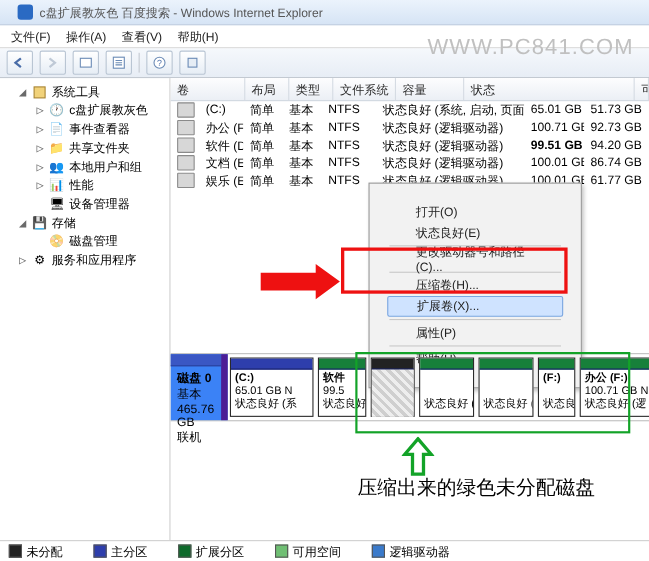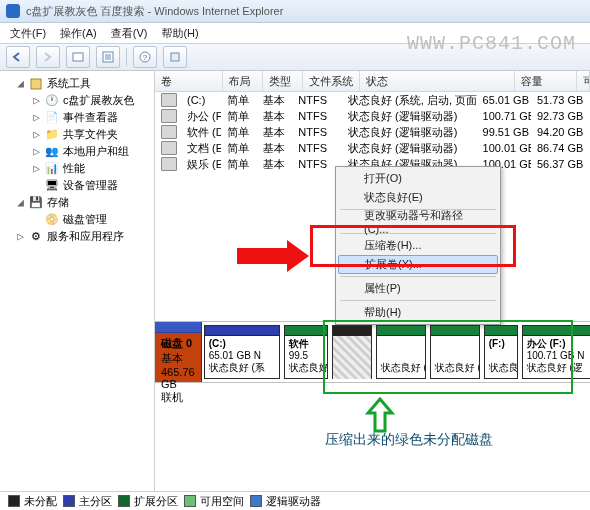--- a/index.html
+++ b/index.html
@@ -1,59 +1,59 @@
 <!DOCTYPE html>
 <html><head>
 <meta charset="utf-8">
 <style>
 html,body{margin:0;padding:0;font-family:"Microsoft YaHei","SimSun",sans-serif;font-size:11px;background:#fff;overflow:hidden}
 .root{position:relative;width:590px;height:510px;background:#fff}
-.titlebar{height:22px;background:linear-gradient(#ebf3fc,#d6e4f5);border-bottom:1px solid #b9c9de;display:flex;align-items:center;padding:0 6px;color:#555}
+.titlebar{height:22px;background:linear-gradient(#ebf3fc,#d6e4f5);border-bottom:1px solid #b9c9de;display:flex;align-items:center;padding:0 16px;color:#555}
 .titlebar .ie{width:14px;height:14px;border-radius:3px;background:#2a6ac3;margin-right:6px}
 .menubar{height:20px;display:flex;align-items:center;gap:14px;padding:0 10px;border-bottom:1px solid #d0d0d0}
 .menubar span{color:#222}
 .toolbar{height:26px;background:linear-gradient(#f5f8fc,#e7edf5);border-bottom:1px solid #c3c9d1;display:flex;align-items:center;gap:6px;padding:0 6px}
 .tbtn{width:22px;height:20px;border:1px solid #b9c5d3;border-radius:2px;background:linear-gradient(#fff,#e6edf5);display:flex;align-items:center;justify-content:center}
 .tbtn svg{display:block}
-.watermark{position:absolute;top:32px;right:14px;font-size:20px;color:#c0c0c0;letter-spacing:1px;font-family:Liberation Mono, monospace;pointer-events:none}
+.watermark{position:absolute;top:32px;right:14px;font-size:20px;color:#c0c0c0;letter-spacing:1px;font-family:Liberation Sans, sans-serif;pointer-events:none}
 .body{display:flex;height:calc(100% - 68px - 18px)}
 .tree{width:150px;border-right:1px solid #cfcfcf;padding:4px 2px;overflow:hidden}
 .node{display:flex;align-items:center;gap:4px;padding:1px 0 1px 4px;white-space:nowrap}
 .node.c1{padding-left:14px}.node.c2{padding-left:30px}
 .node .tw{width:9px;text-align:center;color:#6a6a6a;font-family:monospace}
 .node .ic{width:14px;height:14px;display:flex;align-items:center;justify-content:center}
 .main{flex:1;position:relative;overflow:hidden}
 .grid-head{height:20px;background:linear-gradient(#fdfdfe,#ebeff5);border-bottom:1px solid #cfd6df;display:flex}
 .gh{border-right:1px solid #d5dbe3;padding:3px 6px;color:#2a2a2a;overflow:hidden;white-space:nowrap}
 .vol-list{}
 .row{display:flex;height:16px;align-items:center}
 .cell{padding:0 6px;overflow:hidden;white-space:nowrap}
 .vlic{width:14px;height:12px;background:#d7d7d7;border:1px solid #8a8a8a;border-radius:1px;margin:0 4px 0 6px;flex:0 0 auto}
-.ctx{position:absolute;left:180px;top:95px;width:160px;background:#f2f2f2;border:1px solid #9a9a9a;box-shadow:2px 2px 4px rgba(0,0,0,.25);padding:2px}
+.ctx{position:absolute;left:180px;top:95px;width:160px;background:#f2f2f2;border:1px solid #9a9a9a;box-shadow:2px 2px 4px rgba(0,0,0,.25);padding:16px}
 .ci{height:19px;display:flex;align-items:center;padding:0 14px 0 26px;color:#222}
 .ci.dis{color:#9a9a9a}
 .ci.sep{height:0;border-top:1px solid #c8c8c8;margin:2px 2px;padding:0}
 .ci.hl{background:#cfe3ff;border:1px solid #7aa6e0;border-radius:2px;height:17px}
 .diskpane{position:absolute;left:0;right:0;top:250px}
 .dp-row{display:flex;border-top:1px solid #bfbfbf;border-bottom:1px solid #bfbfbf;height:60px}
-.dp-label{width:70px;border-right:1px solid #4c1d95;padding:4px 6px;background:#c2410c}
+.dp-label{width:70px;border-right:6px solid #4c1d95;padding:4px 6px;background:#3b82f6}
 .dp-label .bar{height:10px;background:#3a57c4;margin:-4px -6px 3px -6px;border-bottom:1px solid #2942a0}
 .part{border:1px solid #2a2a2a;margin:3px 2px;flex:0 0 auto;background:#fff}
 .part .pbar{height:9px;background:#2e3eac;border-bottom:1px solid #16206a}
 .part .ptxt{padding:2px 4px;font-size:10px;line-height:12px;white-space:nowrap;overflow:hidden}
 .part.unalloc .pbar{background:#222}
 .part.unalloc .body-h{background:repeating-linear-gradient(45deg,#eee,#eee 3px,#cfcfcf 3px,#cfcfcf 6px);height:calc(100% - 9px)}
-.legend{position:absolute;left:0;right:0;bottom:0;height:18px;border-top:1px solid #cfcfcf;display:flex;align-items:center;gap:6px;padding:0 8px;background:#fff}
+.legend{position:absolute;left:0;right:0;bottom:0;height:18px;border-top:1px solid #cfcfcf;display:flex;align-items:center;gap:28px;padding:0 8px;background:#fff}
 .lg{display:flex;align-items:center;gap:4px}
 .lg .sw{width:10px;height:10px;border:1px solid #555}
 .red-arrow{position:absolute;left:80px;top:165px;pointer-events:none}
 .red-box{position:absolute;left:155px;top:154px;width:200px;height:36px;border:3px solid #e11;pointer-events:none}
 .green-box{position:absolute;left:168px;top:249px;width:246px;height:70px;border:2px solid #13a328;pointer-events:none}
 .green-arrow{position:absolute;left:210px;top:326px;pointer-events:none}
-.caption{position:absolute;left:170px;top:360px;color:#0c4a6e;font-size:14px;pointer-events:none}
+.caption{position:absolute;left:170px;top:360px;color:#000000;font-size:18px;pointer-events:none}
 </style>
 </head>
 <body>
 <div class="root">
 
 <div class="titlebar">
   <span class="ie"></span>
   <span>c盘扩展教灰色 百度搜索 - Windows Internet Explorer</span>
 </div>
 
@@ -159,22 +159,22 @@
           <span>服务和应用程序</span>
         </div>
   </div>
 
   <div class="main">
     <div class="grid-head">
       <div class="gh" style="width:60px">卷</div>
       <div class="gh" style="width:30px">布局</div>
       <div class="gh" style="width:30px">类型</div>
       <div class="gh" style="width:48px">文件系统</div>
+      <div class="gh" style="width:54px">容量</div>
       <div class="gh" style="width:156px">状态</div>
-      <div class="gh" style="width:54px">容量</div>
       <div class="gh" style="flex:1">可用空间</div>
     </div>
     <div class="vol-list" id="vol-list">
           <div class="row">
             <div class="vlic"></div>
             <div class="cell" style="width: 36px;">(C:)</div>
             <div class="cell" style="width: 30px;">简单</div>
             <div class="cell" style="width: 30px;">基本</div>
             <div class="cell" style="width: 48px;">NTFS</div>
             <div class="cell" style="width: 156px;">状态良好 (系统, 启动, 页面文件, 活动, 主分区)</div>
@@ -191,42 +191,42 @@
             <div class="cell" style="width: 54px;">100.71 GB</div>
             <div class="cell" style="width: 60px;">92.73 GB</div>
           </div>
           <div class="row">
             <div class="vlic"></div>
             <div class="cell" style="width: 36px;">软件 (D:)</div>
             <div class="cell" style="width: 30px;">简单</div>
             <div class="cell" style="width: 30px;">基本</div>
             <div class="cell" style="width: 48px;">NTFS</div>
             <div class="cell" style="width: 156px;">状态良好 (逻辑驱动器)</div>
-            <div class="cell" style="width: 54px;">99.51 GB</div>
+            <div class="cell" style="width: 54px; font-weight: bold;">99.51 GB</div>
             <div class="cell" style="width: 60px;">94.20 GB</div>
           </div>
           <div class="row">
             <div class="vlic"></div>
             <div class="cell" style="width: 36px;">文档 (E:)</div>
             <div class="cell" style="width: 30px;">简单</div>
             <div class="cell" style="width: 30px;">基本</div>
             <div class="cell" style="width: 48px;">NTFS</div>
             <div class="cell" style="width: 156px;">状态良好 (逻辑驱动器)</div>
             <div class="cell" style="width: 54px;">100.01 GB</div>
             <div class="cell" style="width: 60px;">86.74 GB</div>
           </div>
           <div class="row">
             <div class="vlic"></div>
             <div class="cell" style="width: 36px;">娱乐 (E:)</div>
             <div class="cell" style="width: 30px;">简单</div>
             <div class="cell" style="width: 30px;">基本</div>
             <div class="cell" style="width: 48px;">NTFS</div>
             <div class="cell" style="width: 156px;">状态良好 (逻辑驱动器)</div>
             <div class="cell" style="width: 54px;">100.01 GB</div>
-            <div class="cell" style="width: 60px;">56.37 GB</div>
+            <div class="cell" style="width: 60px;">61.77 GB</div>
           </div>
         </div>
 
     <div class="ctx">
       <div class="ci">打开(O)</div>
       <div class="ci">状态良好(E)</div>
       <div class="ci sep"></div>
       <div class="ci">更改驱动器号和路径(C)...</div>
       <div class="ci sep"></div>
       <div class="ci">压缩卷(H)...</div>

